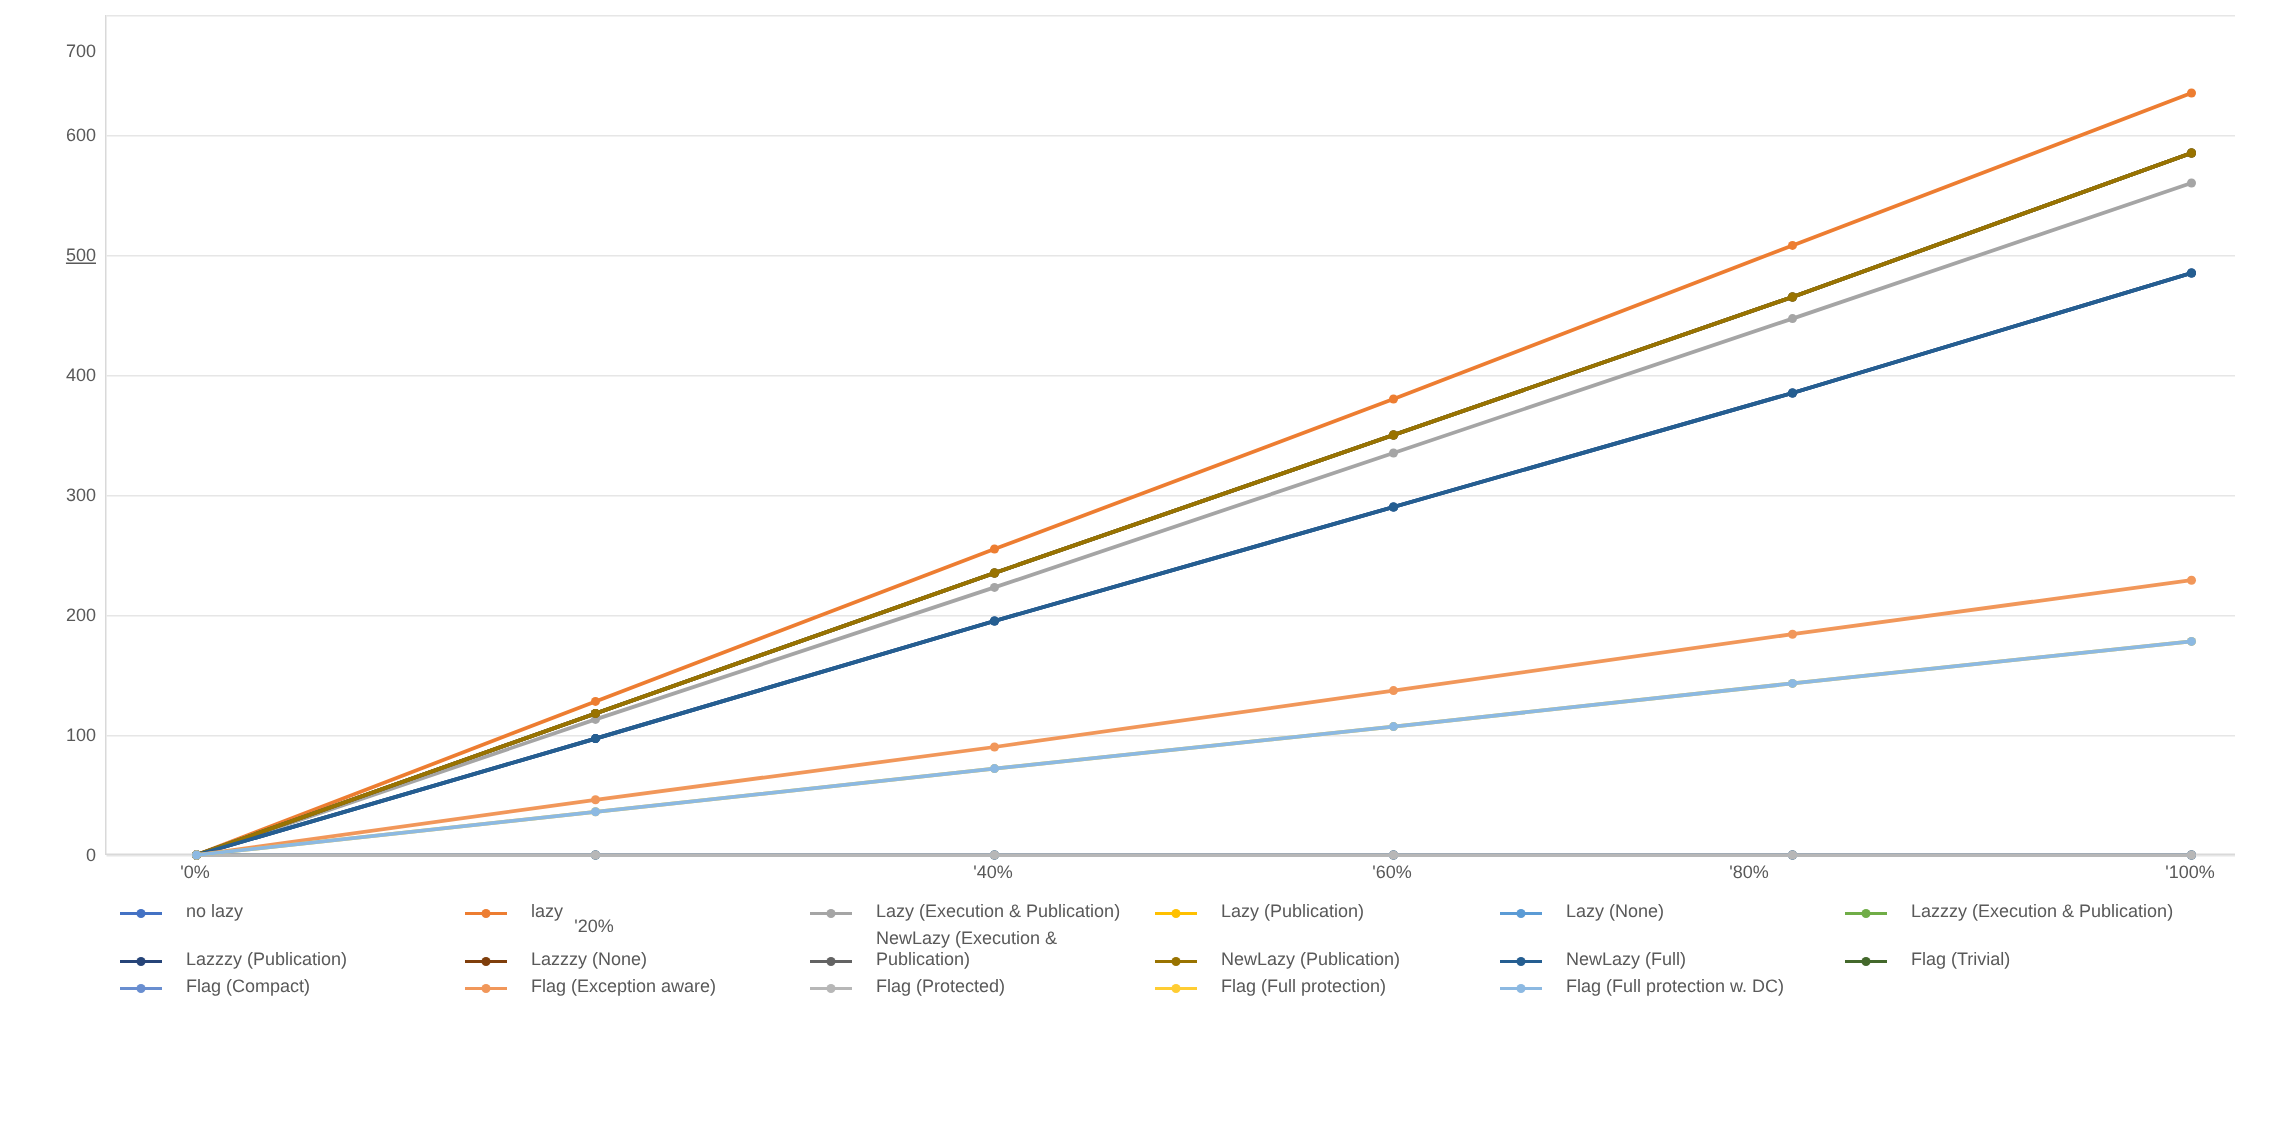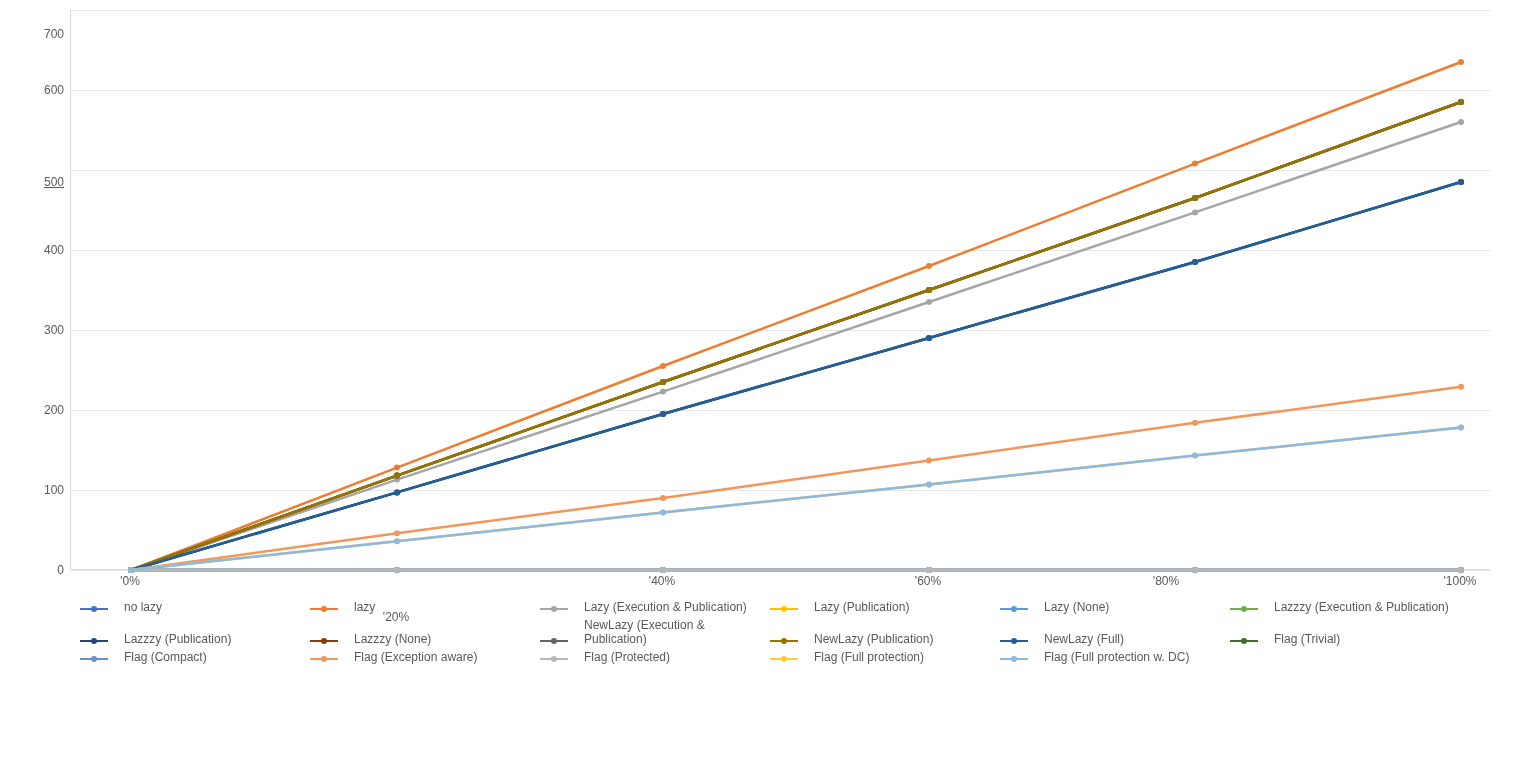--- a/index.html
+++ b/index.html
@@ -107,21 +107,21 @@
 <body>
 
 <div class="chart">
   <div class="plot-wrap">
     <div class="yaxis">
         <div class="tick" style="bottom: 0px;">0</div>
         <div class="tick" style="bottom: 80px;">100</div>
         <div class="tick" style="bottom: 160px;">200</div>
         <div class="tick" style="bottom: 240px; margin-left: 44px;">300</div>
         <div class="tick" style="bottom: 320px;">400</div>
-        <div class="tick" style="bottom: 388px; text-decoration: underline;">500</div>
+        <div class="tick" style="bottom: 400px; text-decoration: underline;">500</div>
         <div class="tick" style="bottom: 480px;">600</div>
         <div class="tick" style="bottom: 536px; margin-top: 32px;">700</div>
       </div>
     <div class="plot">
       <div class="grid-h" style="top: 560px;"></div>
         <div class="grid-h" style="top: 480px;"></div>
         <div class="grid-h" style="top: 400px;"></div>
         <div class="grid-h" style="top: 320px;"></div>
         <div class="grid-h" style="top: 240px;"></div>
         <div class="grid-h" style="top: 160px;"></div>

